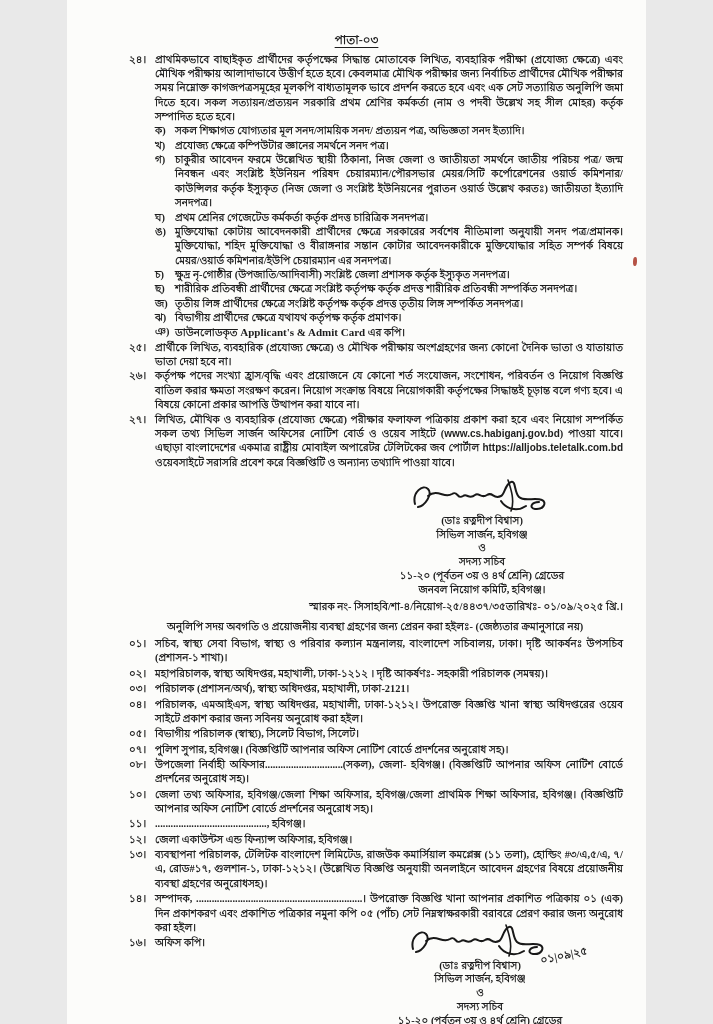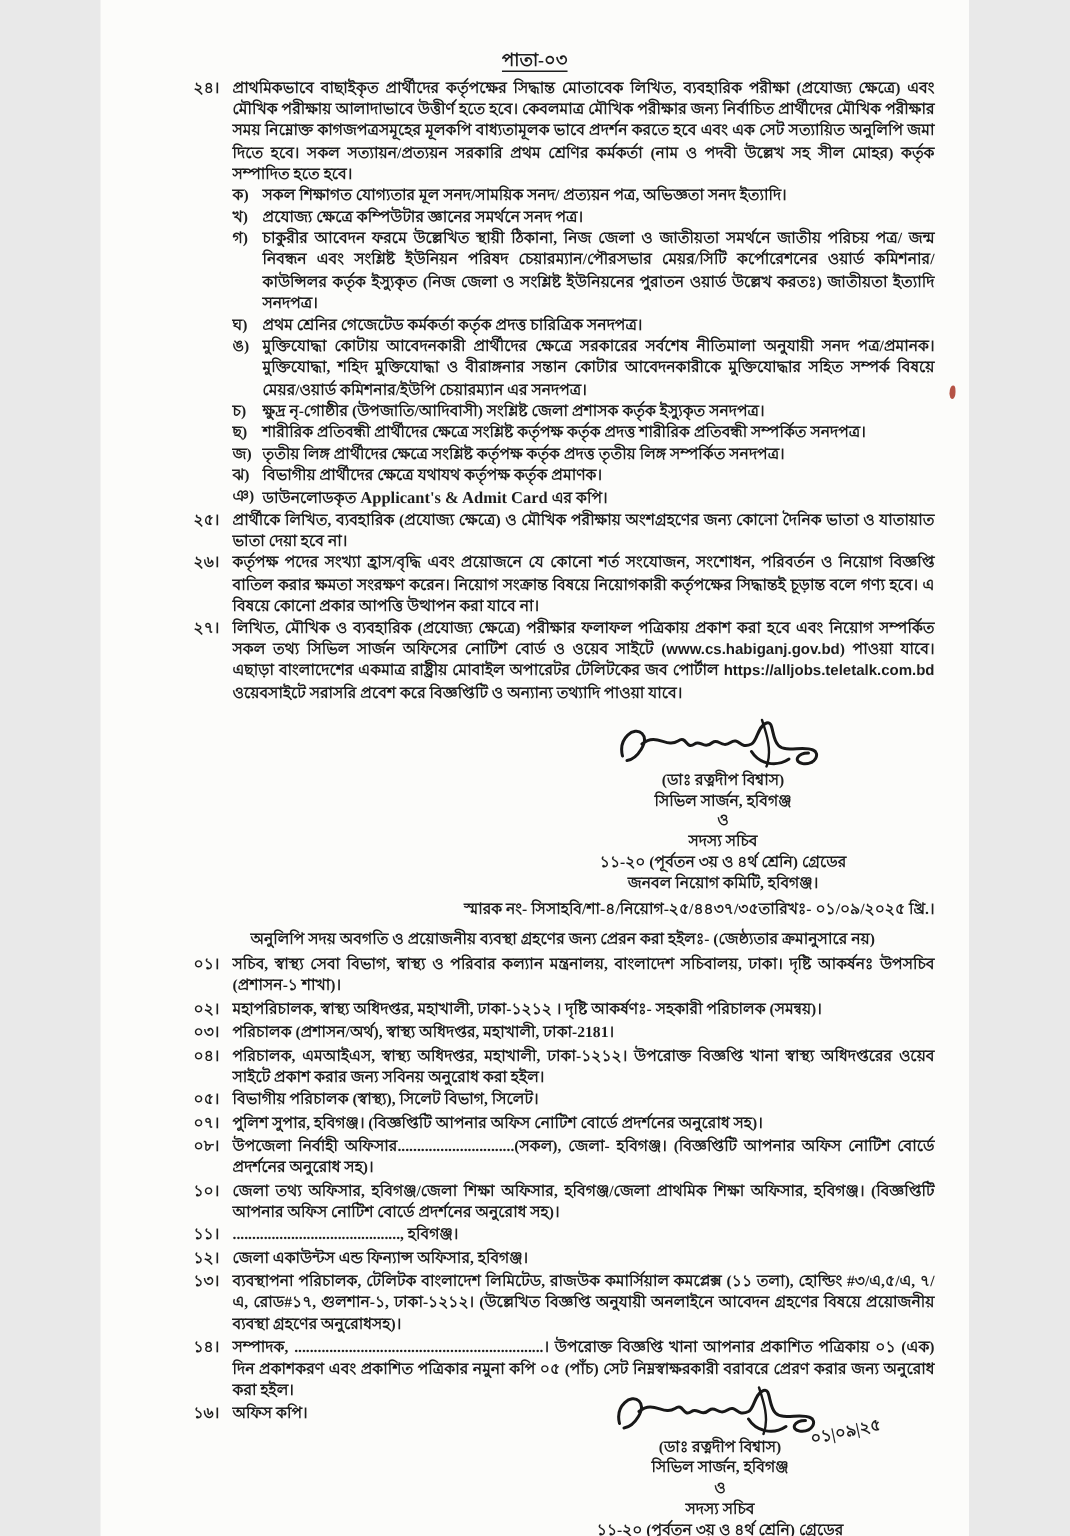--- a/index.html
+++ b/index.html
@@ -152,21 +152,21 @@
     <div class="row">
         <span class="num">০১।</span>
         <div class="bd">সচিব, স্বাস্থ্য সেবা বিভাগ, স্বাস্থ্য ও পরিবার কল্যান মন্ত্রনালয়, বাংলাদেশ সচিবালয়, ঢাকা। দৃষ্টি আকর্ষনঃ উপসচিব (প্রশাসন-১ শাখা)।</div>
       </div>
     <div class="row">
         <span class="num">০২।</span>
         <div class="bd">মহাপরিচালক, স্বাস্থ্য অধিদপ্তর, মহাখালী, ঢাকা-১২১২ । দৃষ্টি আকর্ষণঃ- সহকারী পরিচালক (সমন্বয়)।</div>
       </div>
     <div class="row">
         <span class="num">০৩।</span>
-        <div class="bd">পরিচালক (প্রশাসন/অর্থ), স্বাস্থ্য অধিদপ্তর, মহাখালী, ঢাকা-2181।</div>
+        <div class="bd">পরিচালক (প্রশাসন/অর্থ), স্বাস্থ্য অধিদপ্তর, মহাখালী, ঢাকা-2121।</div>
       </div>
     <div class="row">
         <span class="num">০৪।</span>
         <div class="bd">পরিচালক, এমআইএস, স্বাস্থ্য অধিদপ্তর, মহাখালী, ঢাকা-১২১২। উপরোক্ত বিজ্ঞপ্তি খানা স্বাস্থ্য অধিদপ্তরের ওয়েব সাইটে প্রকাশ করার জন্য সবিনয় অনুরোধ করা হইল।</div>
       </div>
     <div class="row">
         <span class="num">০৫।</span>
         <div class="bd">বিভাগীয় পরিচালক (স্বাস্থ্য), সিলেট বিভাগ, সিলেট।</div>
       </div>
     <div class="row">

